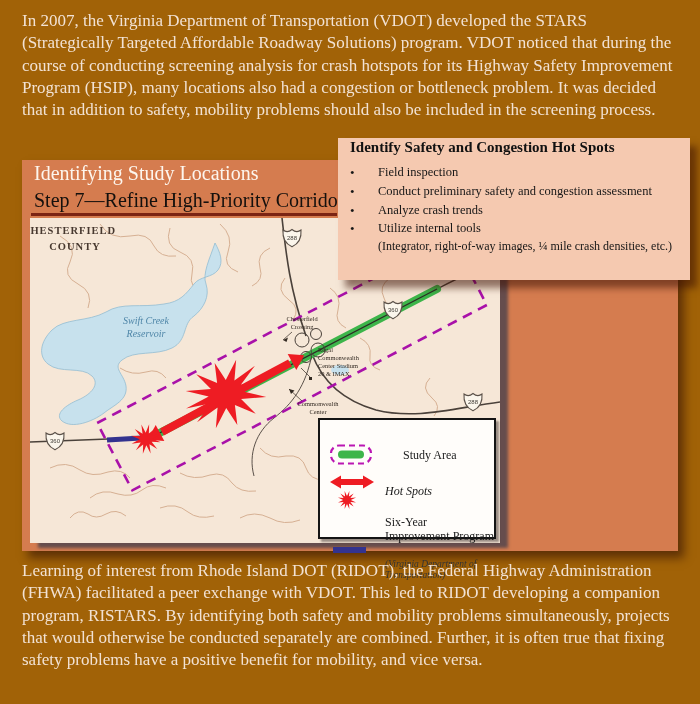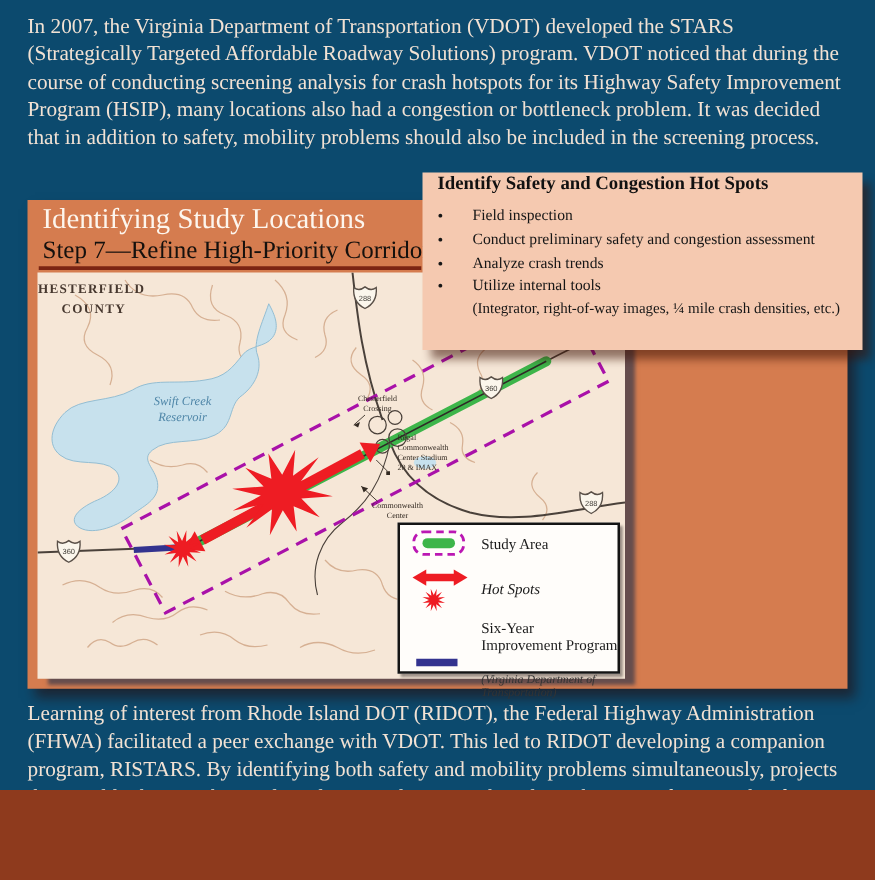--- a/index.html
+++ b/index.html
@@ -1,24 +1,24 @@
 <!DOCTYPE html>
 <html><head>
 <meta charset="utf-8">
 <style>
   html,body{margin:0;padding:0;background:#8e3a1d;}
-  .page{position:relative;width:700px;height:632px;background:#0c4a6e;overflow:hidden;
+  .page{position:relative;width:700px;height:704px;background:#a16207;overflow:hidden;
         font-family:"Liberation Serif",serif;}
   .para{position:absolute;color:#f2e2d4;font-size:17px;line-height:1.31;margin:0;}
   .intro{left:22px;top:10px;width:652px;}
   .closing{left:22px;top:560px;width:656px;}
 
   .slide{position:absolute;left:22px;top:160px;width:656px;height:391px;background:#d57c4f;
          box-shadow:6px 7px 9px rgba(40,10,5,.55);}
-  .slide-title{position:absolute;left:12px;top:2px;font-size:23px;color:#fdf6ee;white-space:nowrap;text-align:center;}
+  .slide-title{position:absolute;left:12px;top:2px;font-size:20px;color:#fdf6ee;white-space:nowrap;text-align:center;}
   .slide-subtitle{position:absolute;left:12px;top:29px;font-size:20px;color:#14100d;white-space:nowrap;}
   .title-rule{position:absolute;left:9px;top:53px;width:306px;height:3px;background:#7b2413;}
 
   .map{position:absolute;left:8px;top:58px;width:470px;height:325px;background:#f6e7d7;
        box-shadow:8px 5px 3px rgba(60,60,76,.72);}
   .map-svg{position:absolute;left:0;top:0;}
 
   .legend{position:absolute;left:288px;top:200px;width:174px;height:117px;background:#fffdfa;
           border:2.5px solid #141414;box-shadow:2.5px 2.5px 2px rgba(40,30,30,.45);}
   .lg-row{display:flex;align-items:center;padding-left:9px;}
@@ -167,21 +167,21 @@
           <path d="M0,-8.5 C3,-6 6.5,-6 9,-8 C9.5,-2 8,5 0,8.8 C-8,5 -9.5,-2 -9,-8 C-6.5,-6 -3,-6 0,-8.5 Z" fill="#fbf6ec" stroke="#5a5048" stroke-width="1.1"></path>
           <text class="shield-num" y="2.4" text-anchor="middle">360</text>
         </g>
         <g transform="translate(443,184)">
           <path d="M0,-8.5 C3,-6 6.5,-6 9,-8 C9.5,-2 8,5 0,8.8 C-8,5 -9.5,-2 -9,-8 C-6.5,-6 -3,-6 0,-8.5 Z" fill="#fbf6ec" stroke="#5a5048" stroke-width="1.1"></path>
           <text class="shield-num" y="2.4" text-anchor="middle">288</text>
         </g>
       </svg>
 
       <div class="legend">
-        <div class="lg-row" style="margin-top:4px;">
+        <div class="lg-row" style="margin-top:24px;gap:18px;">
           <svg class="lg-sym" width="46" height="22">
             <rect x="2" y="1.5" width="40" height="18" rx="8" fill="none" stroke="#bb17b3" stroke-width="2.2" stroke-dasharray="6 4"></rect>
             <rect x="9" y="6.5" width="26" height="8" rx="4" fill="#3db54a"></rect>
           </svg>
           <span class="lg-label">Study Area</span>
         </div>
         <div class="lg-row" style="margin-top:6px;font-style:italic;">
           <svg class="lg-sym" width="46" height="38">
             <line x1="9" y1="10" x2="37" y2="10" stroke="#ee1c23" stroke-width="6"></line>
             <polygon points="1,10 12,3.5 12,16.5" fill="#ee1c23"></polygon>

